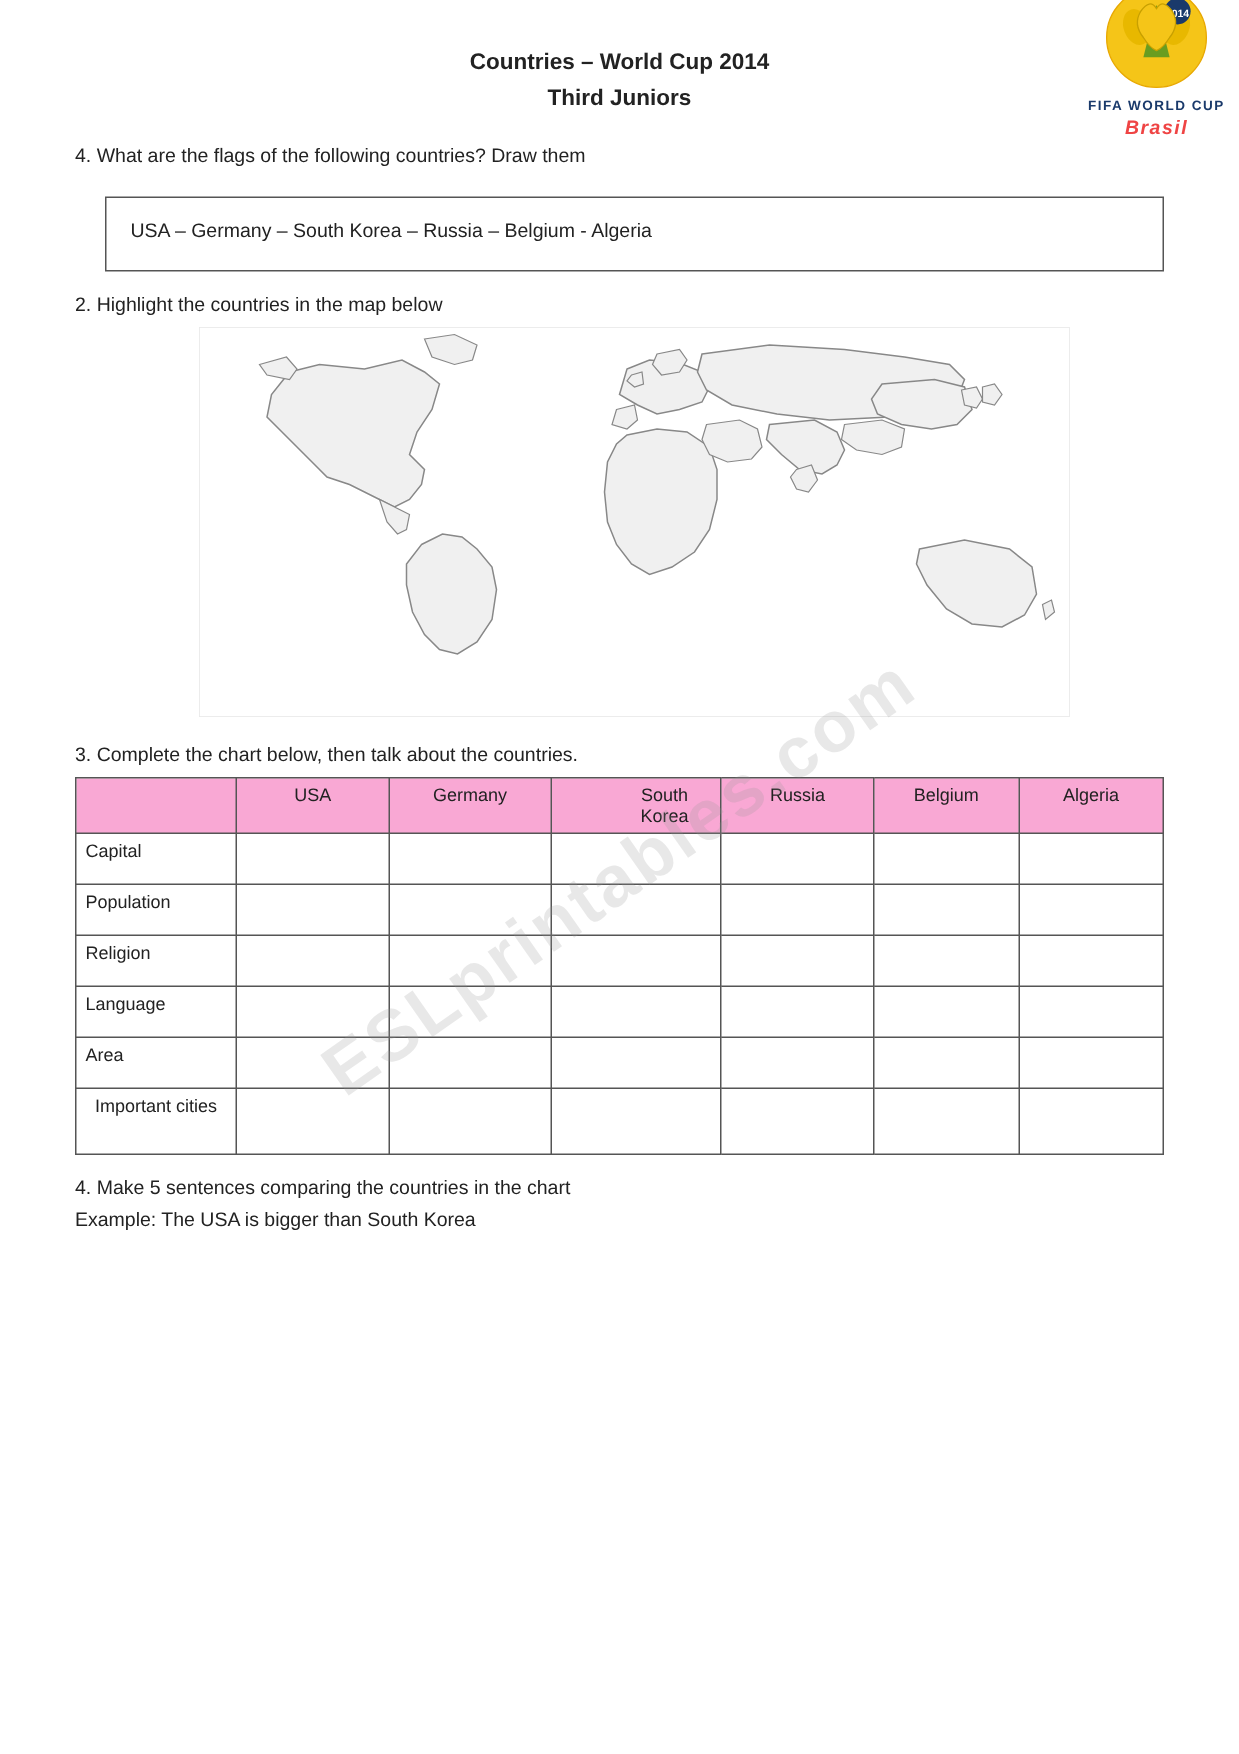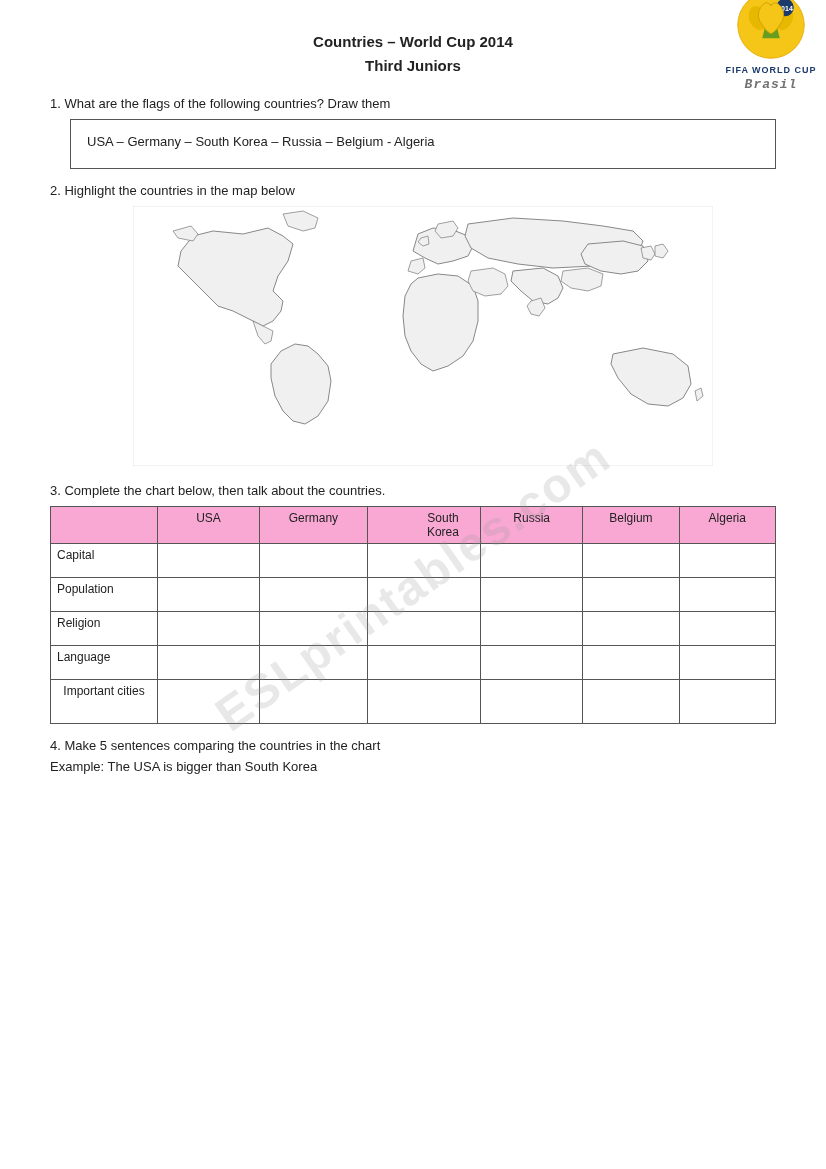--- a/index.html
+++ b/index.html
@@ -38,36 +38,35 @@
     .fifa-logo .fifa-text {
       font-size: 9px;
       font-weight: bold;
       color: #1a3a6b;
       letter-spacing: 1px;
       line-height: 1.3;
     }
     .fifa-logo .brasil-text {
       font-size: 13px;
       font-weight: bold;
-      color: #737373;
+      color: #ef4444;
       font-style: italic;
-      font-family: Liberation Mono, monospace;
     }
     .question {
       margin-bottom: 14px;
     }
     .question-label {
       font-size: 13px;
       margin-bottom: 6px;
     }
     .flag-box {
       border: 1.5px solid #555;
       padding: 14px 16px;
       margin-left: 20px;
-      margin-top: 8px;
+      margin-top: 20px;
       min-height: 50px;
       font-size: 13px;
       color: #222;
     }
     .map-container {
       margin: 8px 0 14px 20px;
       text-align: center;
     }
     .world-map {
       width: 580px;
@@ -146,21 +145,21 @@
 </div>
 
 <div class="header">
   <div class="header-title">
     <div>Countries – World Cup 2014</div>
     <div>Third Juniors</div>
   </div>
 </div>
 
 <div class="question">
-  <div class="question-label">1.   What are the flags of the following countries? Draw them</div>
+  <div class="question-label">4.   What are the flags of the following countries? Draw them</div>
   <div class="flag-box">
     <span>USA – Germany – South Korea – Russia – Belgium - Algeria</span>
   </div>
 </div>
 
 <div class="question">
   <div class="question-label">2.   Highlight the countries in the map below</div>
   <div class="map-container">
     
     <svg class="world-map" viewBox="0 0 580 260" xmlns="http://www.w3.org/2000/svg">
@@ -254,20 +253,29 @@
         <tr>
           <td class="row-label">Language</td>
           <td></td>
           <td></td>
           <td></td>
           <td></td>
           <td></td>
           <td></td>
         </tr>
         <tr>
+          <td class="row-label">Area</td>
+          <td></td>
+          <td></td>
+          <td></td>
+          <td></td>
+          <td></td>
+          <td></td>
+        </tr>
+        <tr>
           <td class="row-label" style="height: 44px; text-align: center;">Important cities</td>
           <td style="height: 44px;"></td>
           <td style="height: 44px;"></td>
           <td style="height: 44px;"></td>
           <td style="height: 44px;"></td>
           <td style="height: 44px;"></td>
           <td style="height: 44px;"></td>
         </tr>
       </tbody>
   </table>

